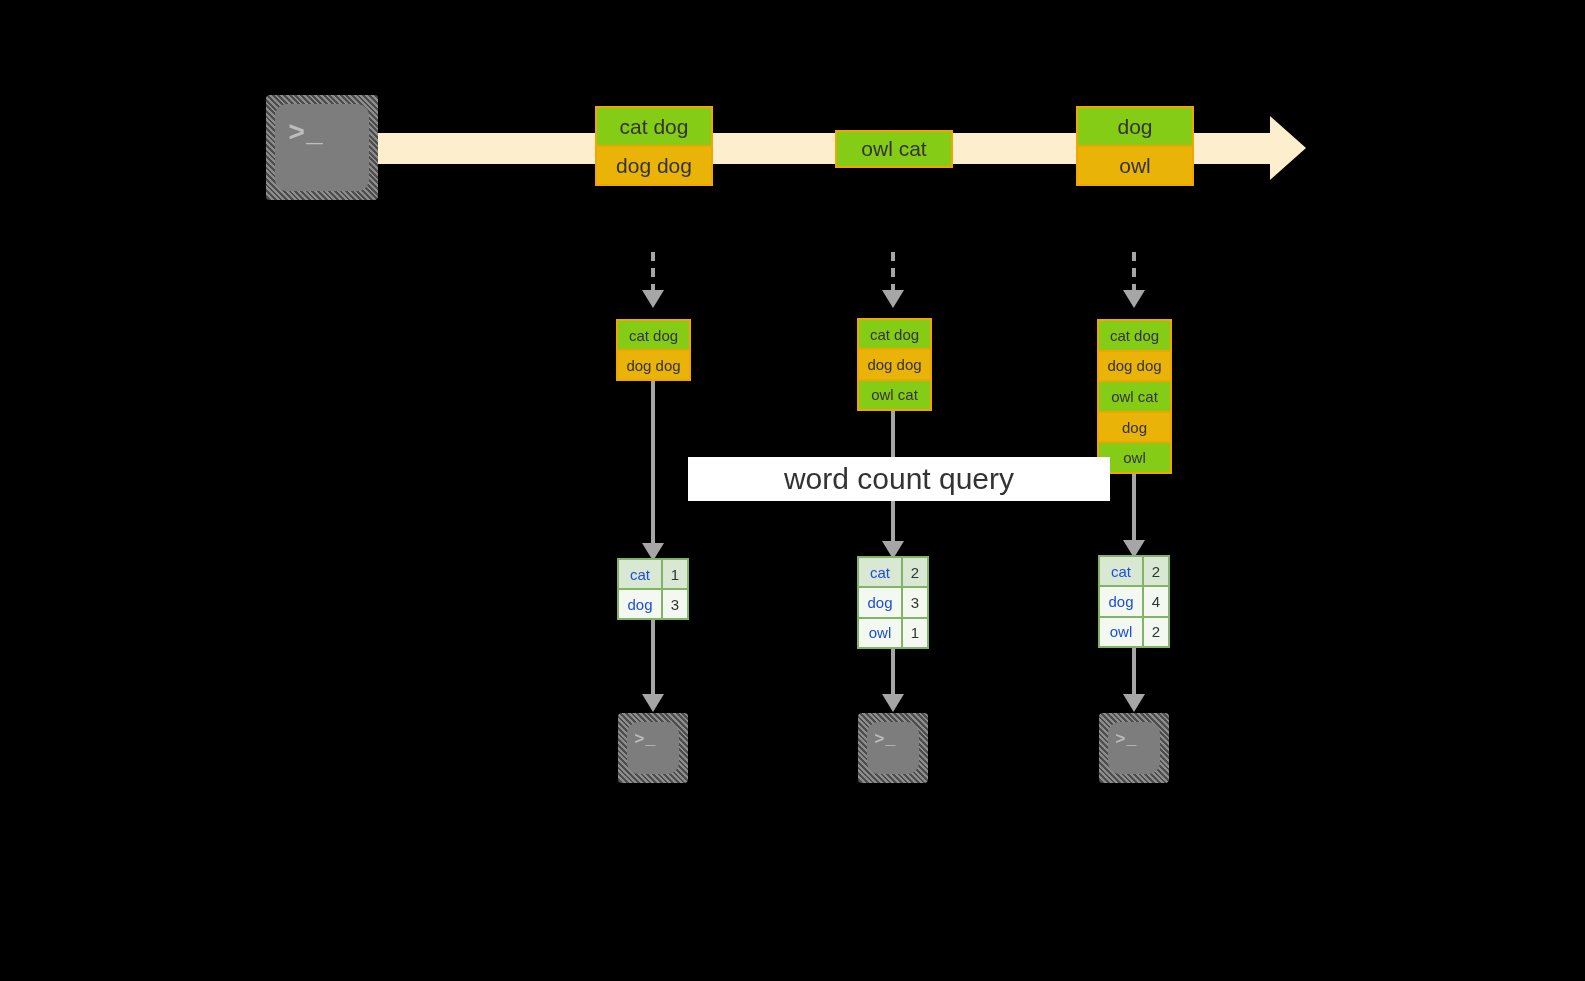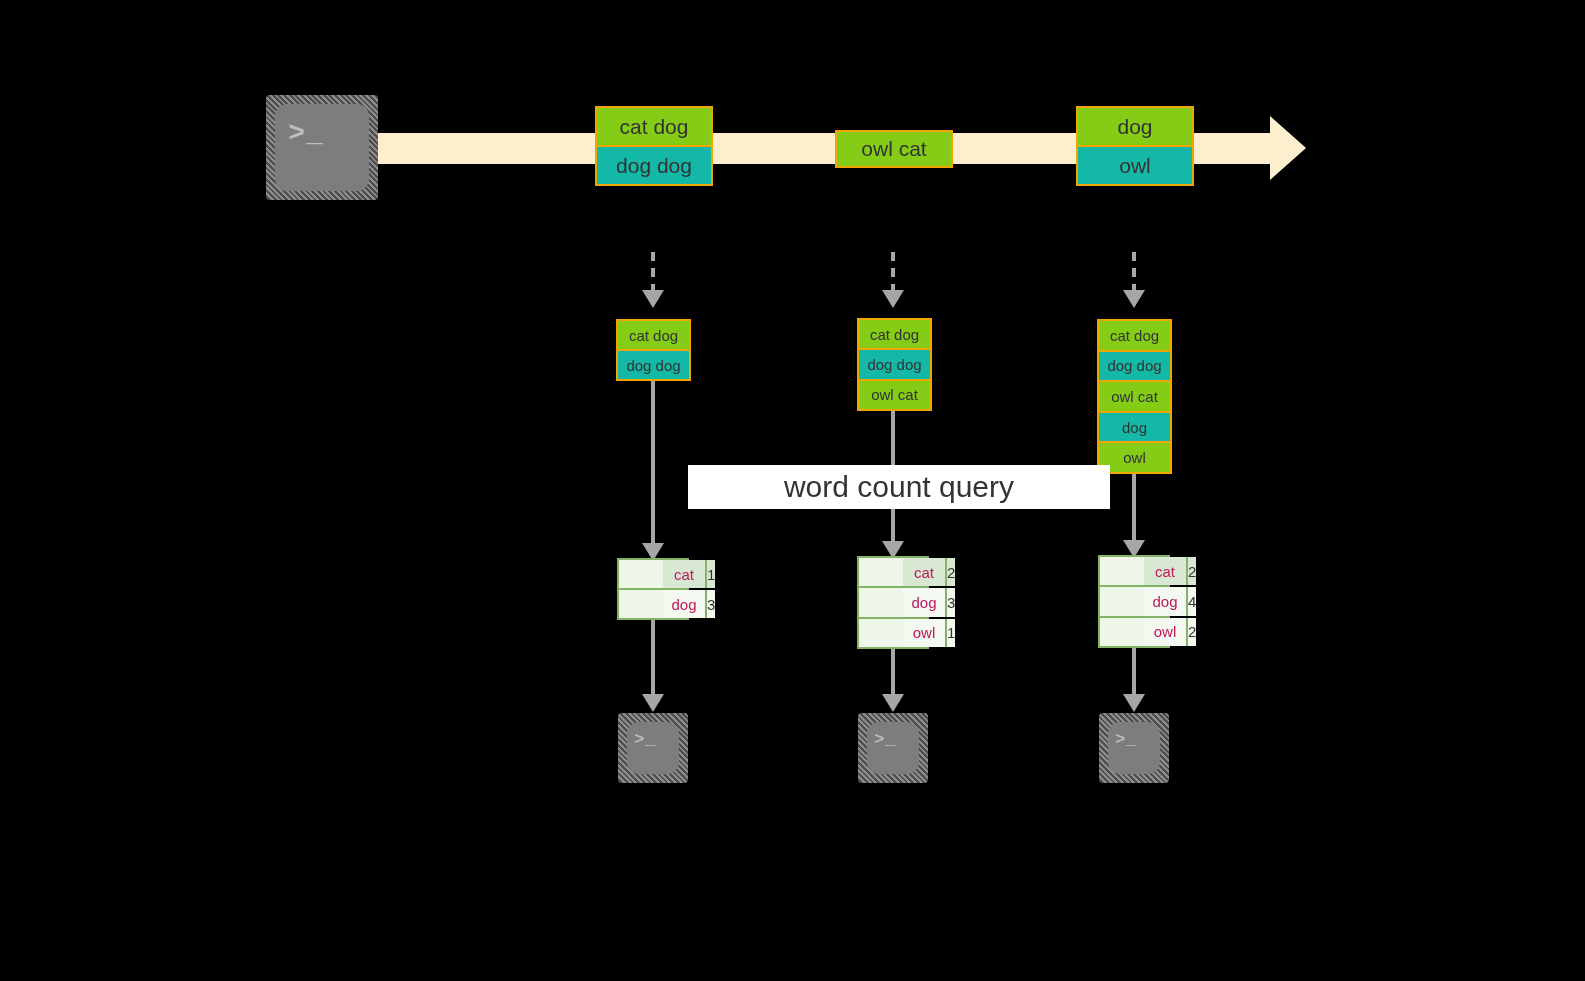--- a/index.html
+++ b/index.html
@@ -72,21 +72,21 @@
     flex: 1 1 0;
     display: flex;
     align-items: center;
     justify-content: center;
     color: #333333;
     border-bottom: 2px solid #f0a500;
     background: #84cc16;
     white-space: nowrap;
   }
   .obox .cell:last-child { border-bottom: none; }
-  .obox .cell.light { background: #14b8a6; }
+  .obox .cell.light { background: #eab308; }
 
   
   .gbox {
     position: absolute;
     box-sizing: border-box;
     border: 2px solid #82b366;
     display: flex;
     flex-direction: column;
     background: #eef6ea;
   }
@@ -97,23 +97,22 @@
     border-bottom: 2px solid #82b366;
   }
   .gbox .grow:last-child { border-bottom: none; }
   .gbox .gw {
     box-sizing: border-box;
     flex: 0 0 44px;
     display: flex;
     align-items: center;
     justify-content: center;
     border-right: 2px solid #82b366;
-    color: #be185d;
+    color: #1d4ed8;
     background: #f3f8f1;
-    margin-left: 44px;
   }
   .gbox .gc {
     box-sizing: border-box;
     flex: 1 1 auto;
     display: flex;
     align-items: center;
     justify-content: center;
     color: #333333;
     background: #f3f8f1;
   }
@@ -143,21 +142,20 @@
 
   
   .qlabel {
     position: absolute;
     background: #ffffff;
     display: flex;
     align-items: center;
     justify-content: center;
     color: #333333;
     white-space: nowrap;
-    margin-top: 8px;
   }
 </style>
 </head>
 <body>
 
 <div id="stage">
 
   <div class="band" style="left:370px; top:133px; width:900px; height:31px;"></div>
   <div class="bandhead" style="left:1270px; top:116px;"></div>
 

